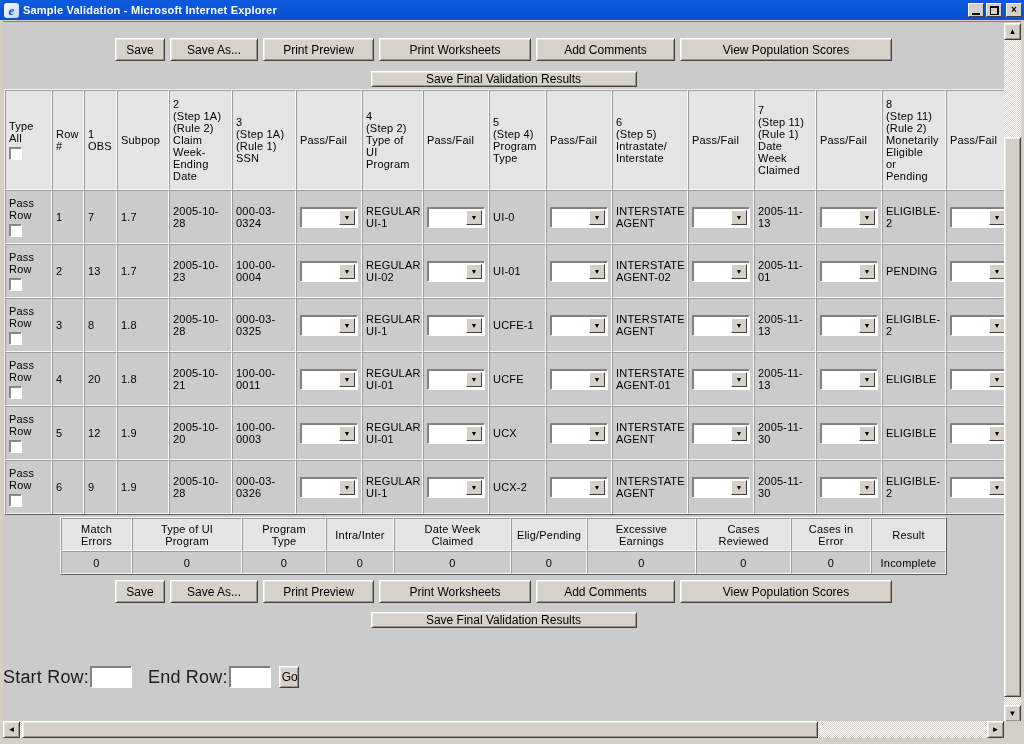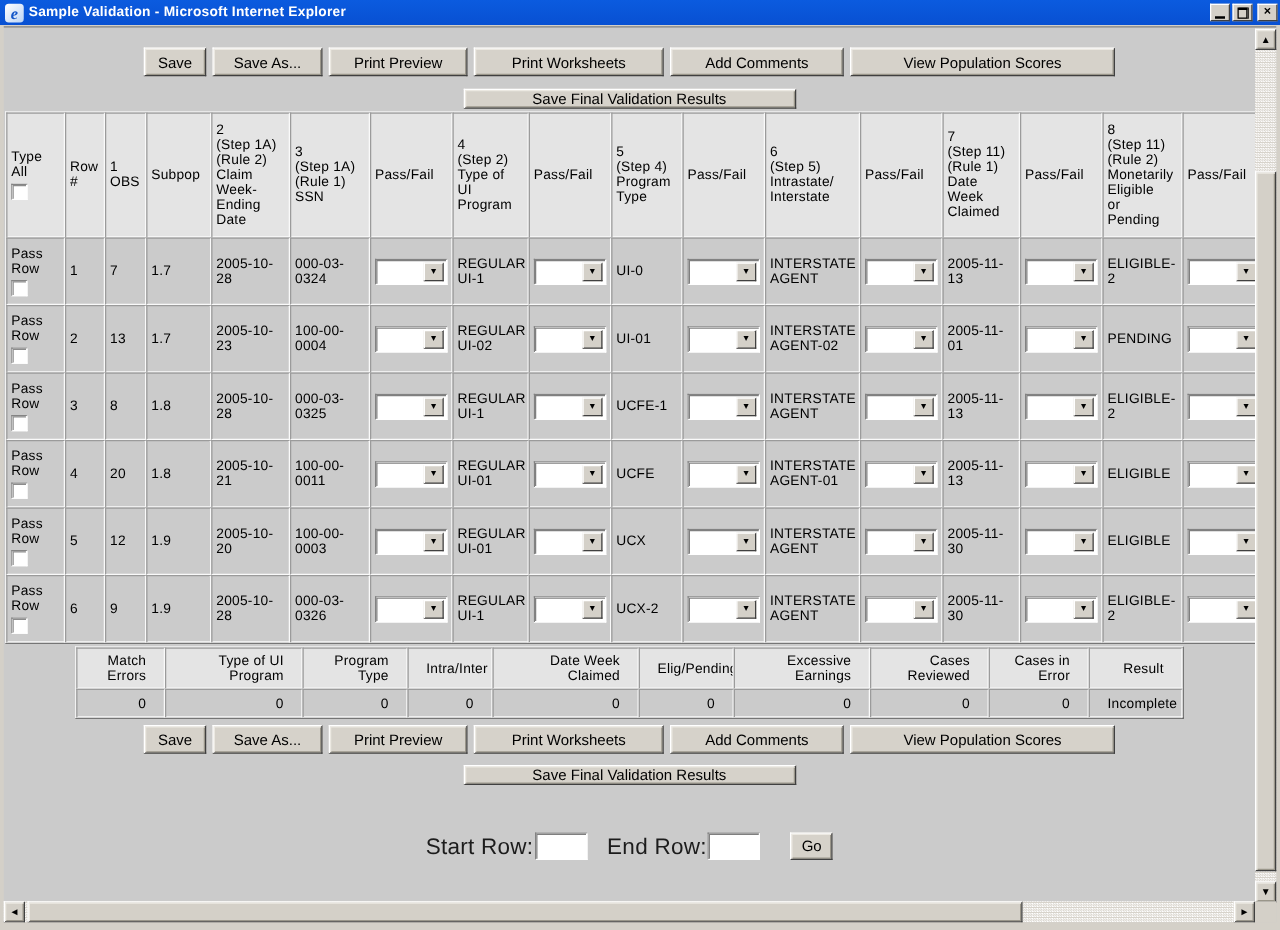--- a/index.html
+++ b/index.html
@@ -74,34 +74,34 @@
   .combo-btn { width:16px; background:#d4d0c8; border:1px solid;
     border-color:#ffffff #404040 #404040 #ffffff;
     display:flex; align-items:center; justify-content:center;
     font-size:7px; line-height:1; color:#000; }
 
   
   .stable { table-layout:fixed; width:885px; margin:2px auto 0;
     border:1px solid; border-color:#f2f2f2 #5a5a5a #5a5a5a #f2f2f2;
     font-size:11px; letter-spacing:0.2px; color:#000; }
   .stable th, .stable td { border:1px solid; border-color:#9b9b9b #fafafa #fafafa #9b9b9b;
-    text-align:right; vertical-align:middle; white-space:pre-line;
-    font-weight:normal; overflow:hidden; padding:1px 14px; }
+    text-align:center; vertical-align:middle; white-space:pre-line;
+    font-weight:normal; overflow:hidden; padding:1px 0; }
   .stable th { background:#e4e4e4; height:33px; }
   .stable td { background:#cbcbcb; height:23px; }
 
   
-  .footer-row { display:flex; justify-content:center; align-items:center; margin-top:38px; }
+  .footer-row { display:flex; align-items:center; margin-top:38px; }
   .range-label { font-size:18px; color:#1c1c1c; letter-spacing:0.2px; }
   .range-label.end { margin-left:16px; }
   .field { width:42px; height:22px; background:#fff; border:1px solid;
     border-color:#828282 #ffffff #ffffff #828282;
     box-shadow:inset 1px 1px 0 rgba(0,0,0,0.5);
     font-family:"Liberation Sans",sans-serif; font-size:12px; padding:1px 3px; margin-left:1px; }
-  .gobtn { width:34px; height:22px; margin-left:24px; }
+  .gobtn { width:20px; height:22px; margin-left:8px; }
 
   
   .checker { background:conic-gradient(#ffffff 0 25%, #d7d3cb 0 50%, #ffffff 0 75%, #d7d3cb 0) 0 0 / 2px 2px; }
   .vscroll { position:absolute; top:1px; right:0; width:17px; height:699px; }
   .hscroll { position:absolute; bottom:0; left:0; width:1001px; height:17px; }
   .corner { position:absolute; bottom:0; right:0; width:17px; height:17px; background:#d4d0c8; }
   .sbtn { position:absolute; width:17px; height:17px; background:#d4d0c8;
     border:1px solid; border-color:#ffffff #404040 #404040 #ffffff;
     box-shadow:inset 1px 1px 0 #ece9e2, inset -1px -1px 0 #9a968a;
     display:flex; align-items:center; justify-content:center; font-size:8px; line-height:1; color:#000; }

